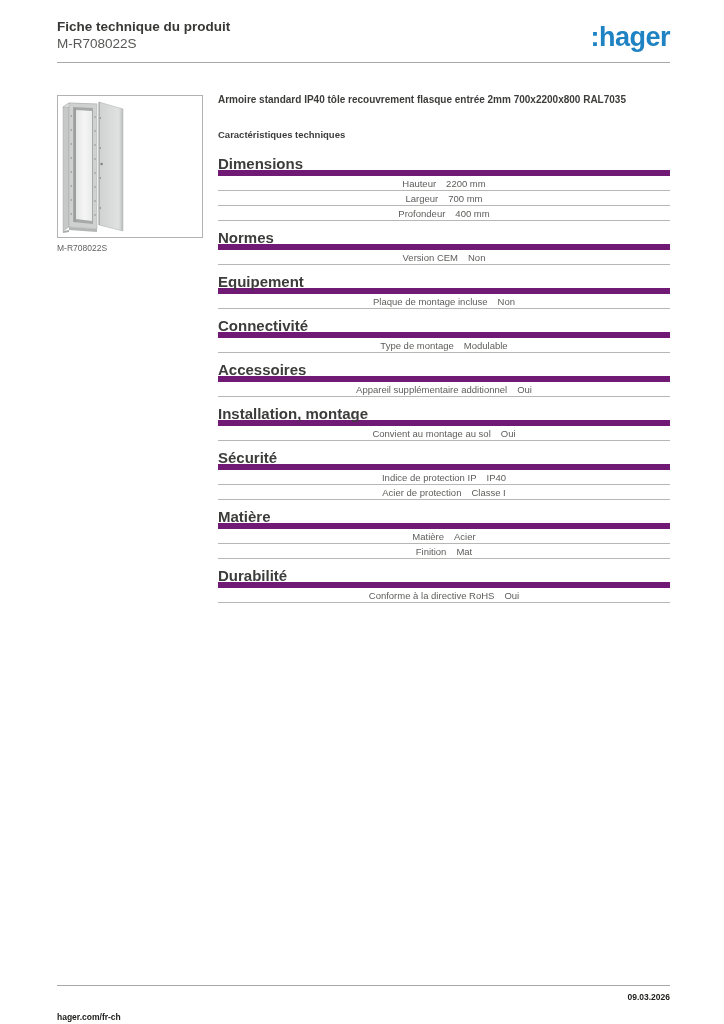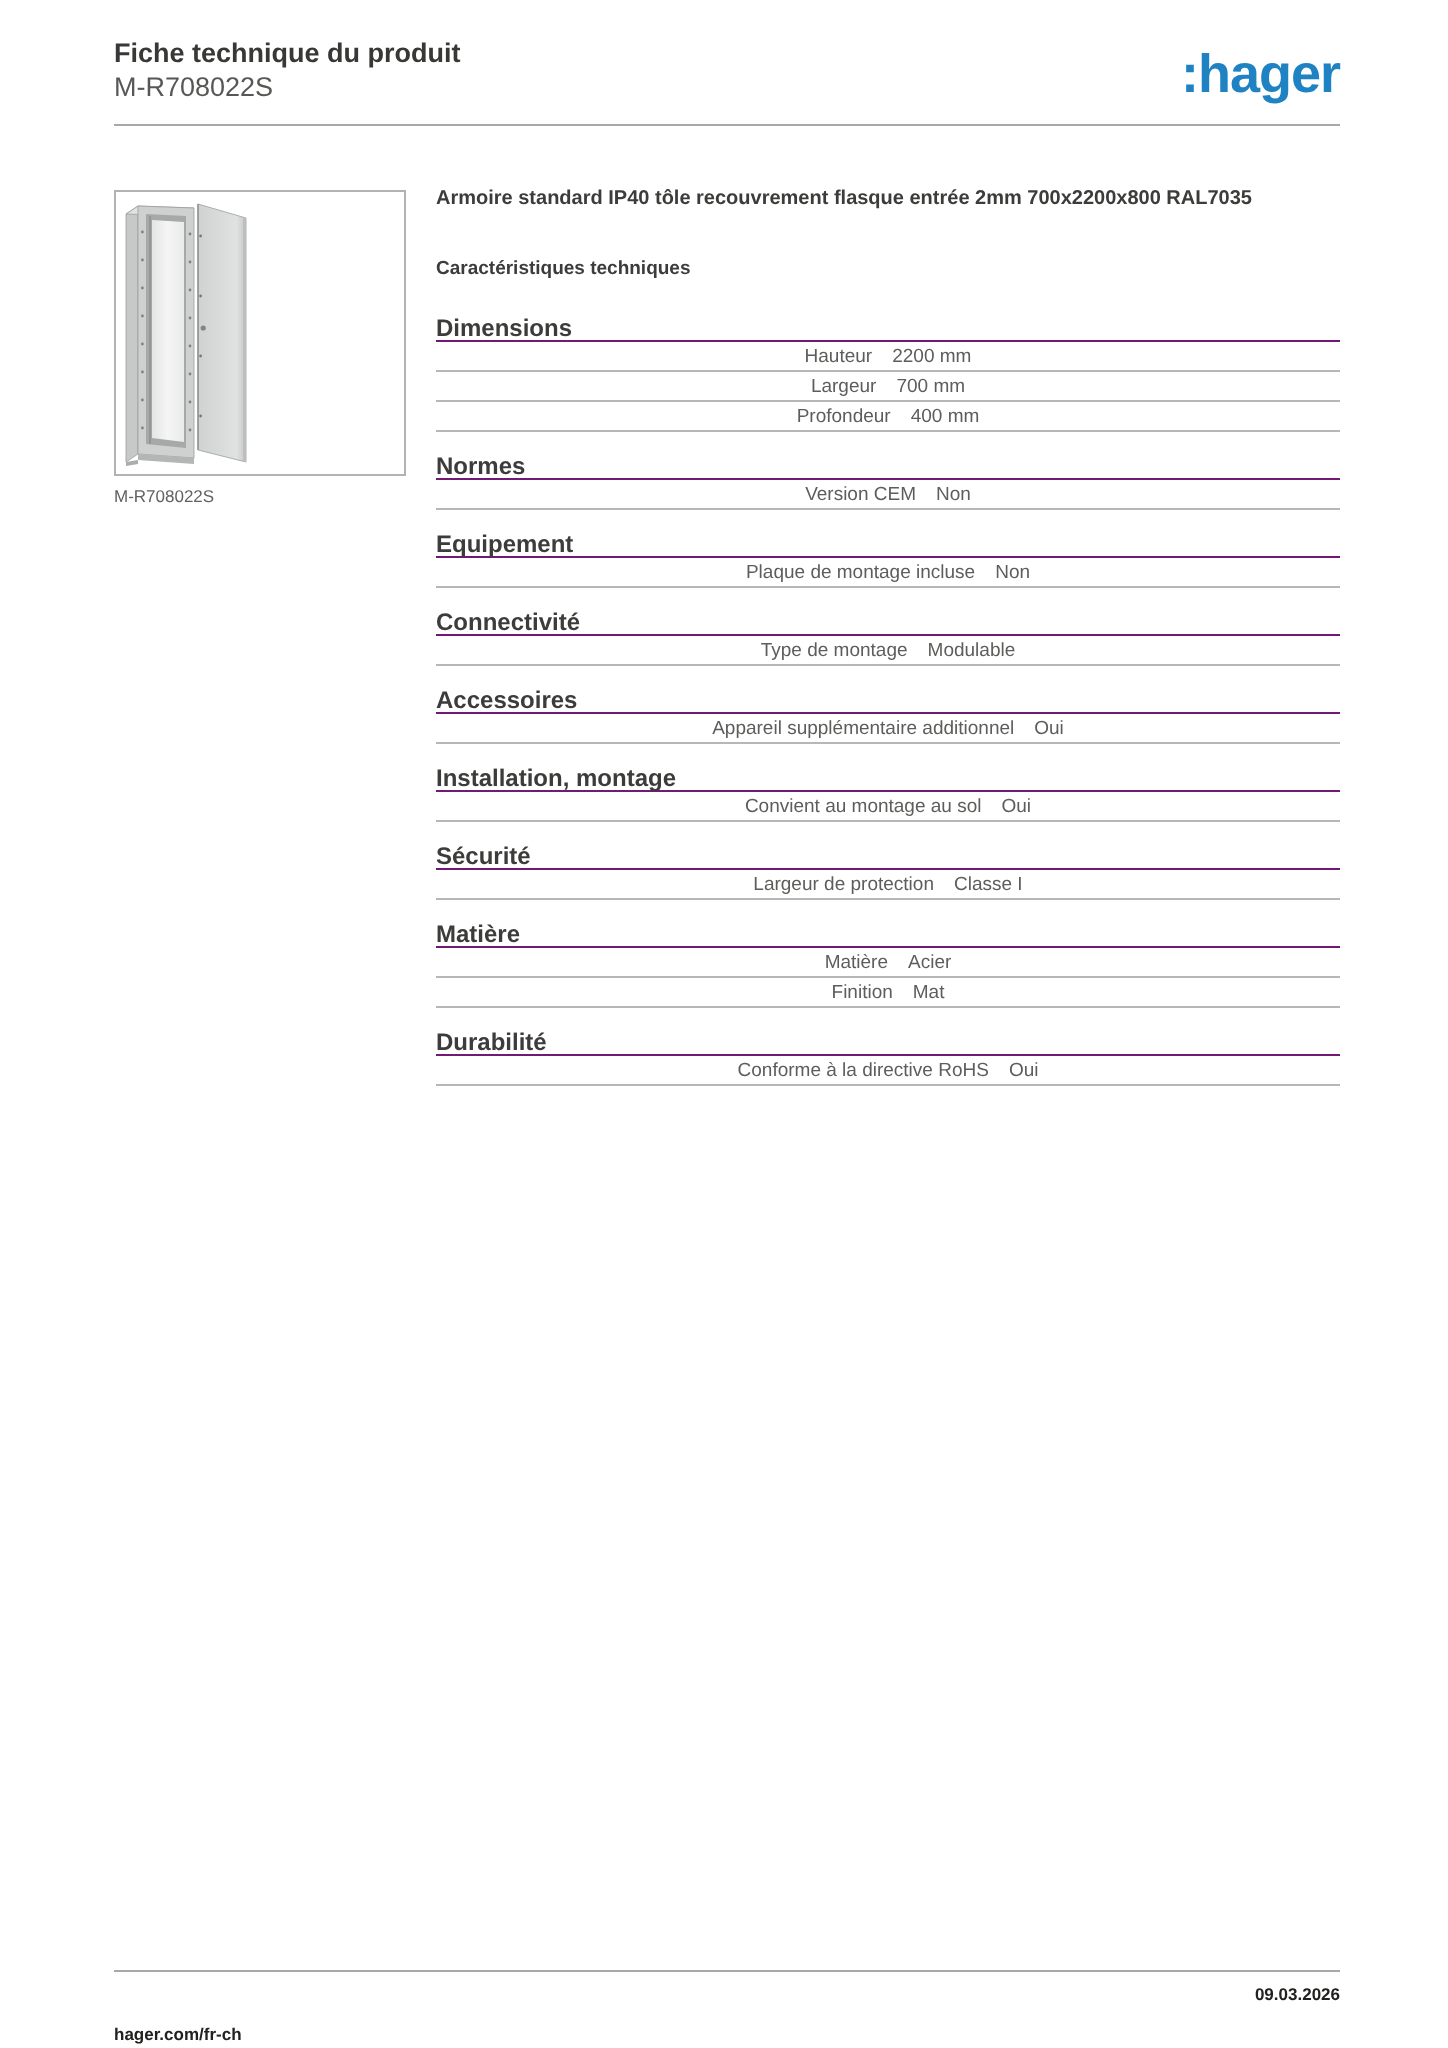--- a/index.html
+++ b/index.html
@@ -28,22 +28,22 @@
   .figure-box svg { display: block; width: 144px; height: 141px; }
   .figure-caption { position: absolute; left: 57px; top: 243px; font-size: 8.5px; color: #61615f; }
 
   
   .specs { position: absolute; left: 218px; top: 94px; width: 452px; }
   .desc { font-size: 10px; font-weight: bold; line-height: 11px; color: #3c3c3b; }
   .char-title { margin-top: 24px; font-size: 9.5px; font-weight: bold; line-height: 11px; color: #3c3c3b; }
   .section { margin-top: 12px; }
   .section.first { margin-top: 19px; }
   .section-title {
-    font-size: 12px; font-weight: bold; line-height: 10px; color: #3c3c3b;
-    padding-bottom: 1px; border-bottom: 1px solid #701a75;
+    font-size: 15px; font-weight: bold; line-height: 10px; color: #3c3c3b;
+    padding-bottom: 1px; border-bottom: 6px solid #701a75;
   }
   .spec-row {
     display: flex; justify-content: center; align-items: baseline;
     font-size: 9.5px; line-height: 11px; color: #5d5d5b;
     padding: 2px 0 1px 0; border-bottom: 1px solid #b7b7b6;
   }
   .spec-value { text-align: right; white-space: nowrap; padding-left: 10px; }
 
   
   .footer-rule { position: absolute; left: 57px; top: 985px; width: 613px; height: 1px; background: #a8a8a7; }
@@ -184,21 +184,25 @@
     <div class="section-title">Installation, montage</div>
     <div class="spec-row">
       <span class="spec-label">Convient au montage au sol</span>
       <span class="spec-value">Oui</span>
     </div>
   </div>
 
   <div class="section">
     <div class="section-title">Sécurité</div>
     <div class="spec-row">
-      <span class="spec-label">Largeur de protection</span>
+      <span class="spec-label">Indice de protection IP</span>
+      <span class="spec-value">IP40</span>
+    </div>
+    <div class="spec-row">
+      <span class="spec-label">Acier de protection</span>
       <span class="spec-value">Classe I</span>
     </div>
   </div>
 
   <div class="section">
     <div class="section-title">Matière</div>
     <div class="spec-row">
       <span class="spec-label">Matière</span>
       <span class="spec-value">Acier</span>
     </div>

